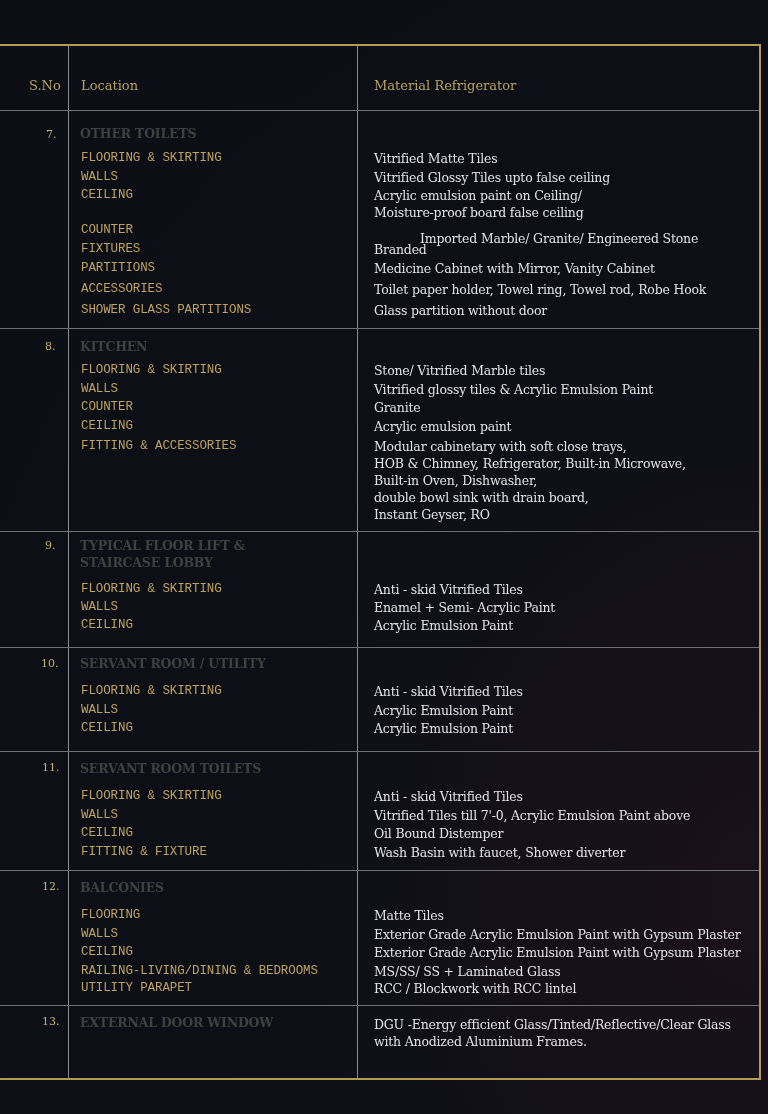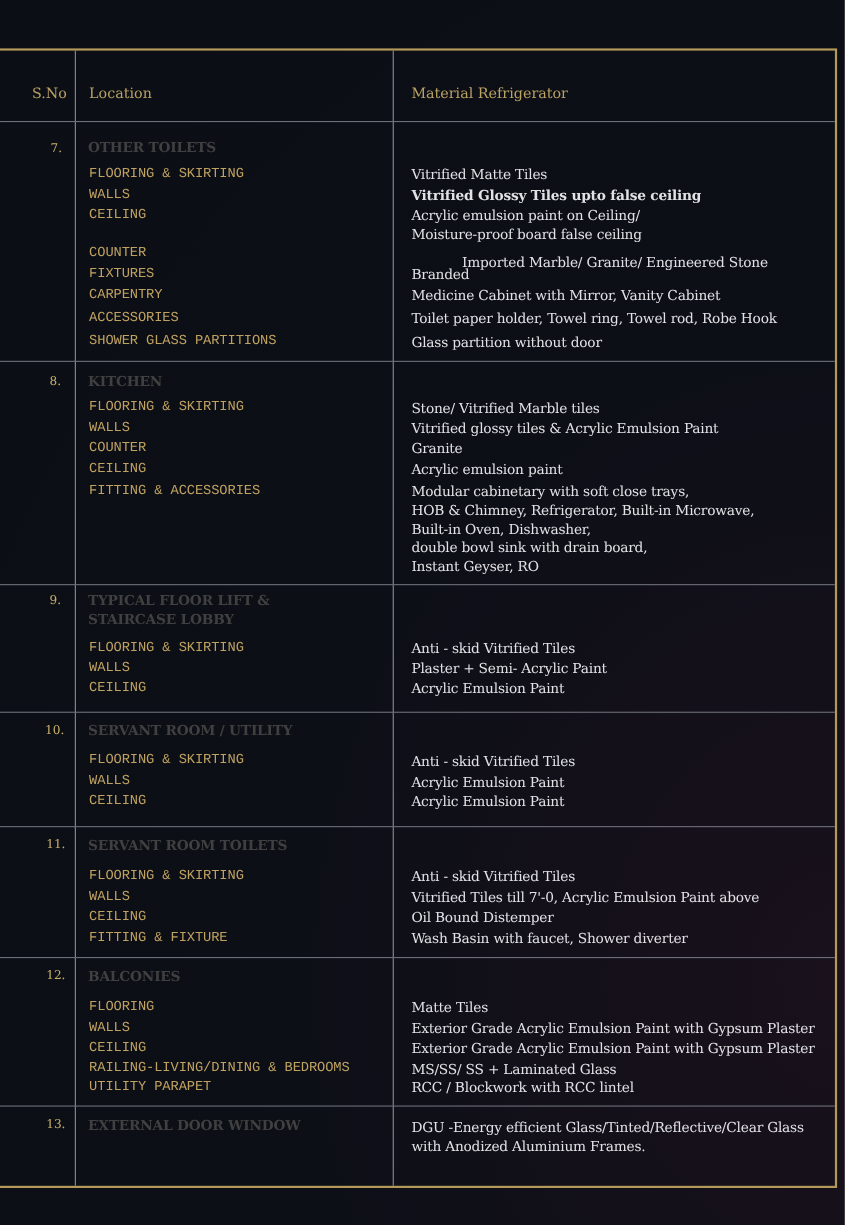--- a/index.html
+++ b/index.html
@@ -45,29 +45,29 @@
     <span class="hdr" style="left:81px; top:32px;">Location</span>
     <span class="hdr" style="left:374px; top:32px;">Material Refrigerator</span>
   </div>
 
   <div class="row">
     <span class="sno" style="top:82px; right:auto; left:46px;">7.</span>
     <span class="title" style="top:80px;">OTHER TOILETS</span>
     <span class="label" style="top:105px;">FLOORING &amp; SKIRTING</span>
     <span class="spec" style="top:105px;">Vitrified Matte Tiles</span>
     <span class="label" style="top:124px;">WALLS</span>
-    <span class="spec" style="top:124px;font-weight:bold;">Vitrified Glossy Tiles upto false ceiling</span>
+    <span class="spec" style="top:124px;">Vitrified Glossy Tiles upto false ceiling</span>
     <span class="label" style="top:142px;">CEILING</span>
     <span class="spec" style="top:142px;">Acrylic emulsion paint on Ceiling/</span>
     <span class="spec" style="top:159px;">Moisture-proof board false ceiling</span>
     <span class="label" style="top:177px;">COUNTER</span>
     <span class="spec" style="top:185px;margin-left:46px;">Imported Marble/ Granite/ Engineered Stone</span>
     <span class="label" style="top:196px;">FIXTURES</span>
     <span class="spec" style="top:196px;">Branded</span>
-    <span class="label" style="top:215px;">CARPENTRY</span>
+    <span class="label" style="top:215px;">PARTITIONS</span>
     <span class="spec" style="top:215px;">Medicine Cabinet with Mirror, Vanity Cabinet</span>
     <span class="label" style="top:236px;">ACCESSORIES</span>
     <span class="spec" style="top:236px;">Toilet paper holder, Towel ring, Towel rod, Robe Hook</span>
     <span class="label" style="top:257px;">SHOWER GLASS PARTITIONS</span>
     <span class="spec" style="top:257px;">Glass partition without door</span>
   </div>
 
   <div class="row">
     <span class="sno" style="top:294px; right:auto; left:45px;">8.</span>
     <span class="title" style="top:293px;text-align:center;">KITCHEN</span>
@@ -87,21 +87,21 @@
     <span class="spec" style="top:461px;">Instant Geyser, RO</span>
   </div>
 
   <div class="row">
     <span class="sno" style="top:493px; right:auto; left:45px;">9.</span>
     <span class="title" style="top:492px;">TYPICAL FLOOR LIFT &amp;</span>
     <span class="title" style="top:509px;">STAIRCASE LOBBY</span>
     <span class="label" style="top:536px;">FLOORING &amp; SKIRTING</span>
     <span class="spec" style="top:536px;">Anti - skid Vitrified Tiles</span>
     <span class="label" style="top:554px;">WALLS</span>
-    <span class="spec" style="top:554px;">Plaster + Semi- Acrylic Paint</span>
+    <span class="spec" style="top:554px;">Enamel + Semi- Acrylic Paint</span>
     <span class="label" style="top:572px;">CEILING</span>
     <span class="spec" style="top:572px;">Acrylic Emulsion Paint</span>
   </div>
 
   <div class="row">
     <span class="sno" style="top:611px; right:auto; left:41px;">10.</span>
     <span class="title" style="top:610px;">SERVANT ROOM / UTILITY</span>
     <span class="label" style="top:638px;">FLOORING &amp; SKIRTING</span>
     <span class="spec" style="top:638px;">Anti - skid Vitrified Tiles</span>
     <span class="label" style="top:657px;">WALLS</span>

